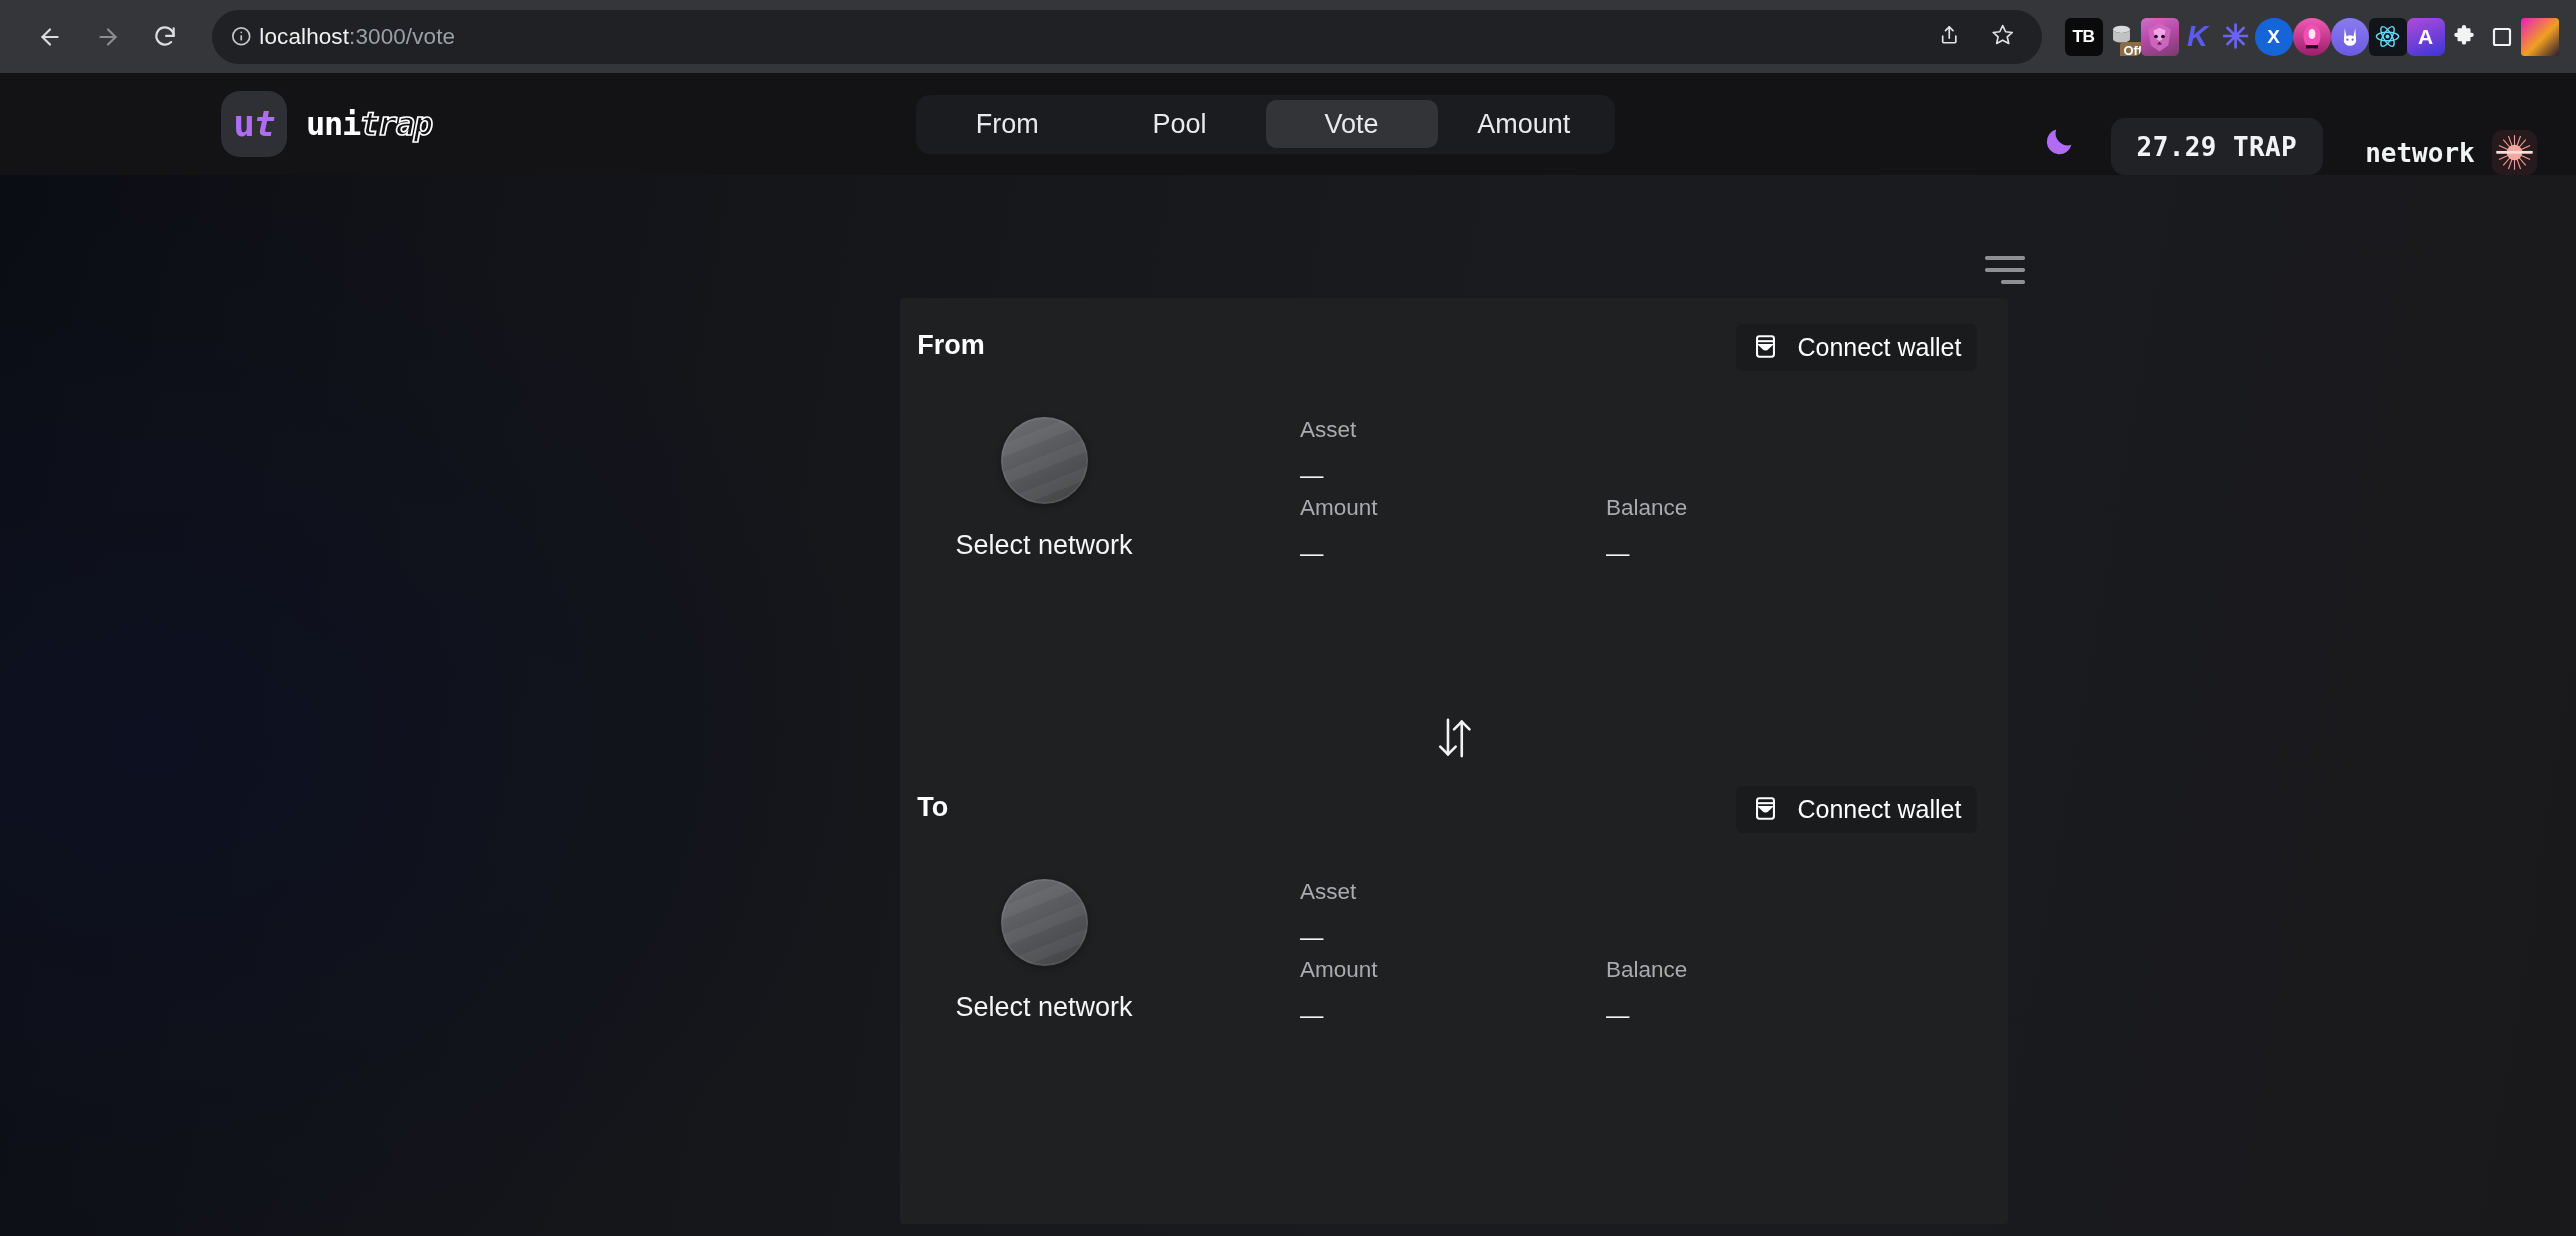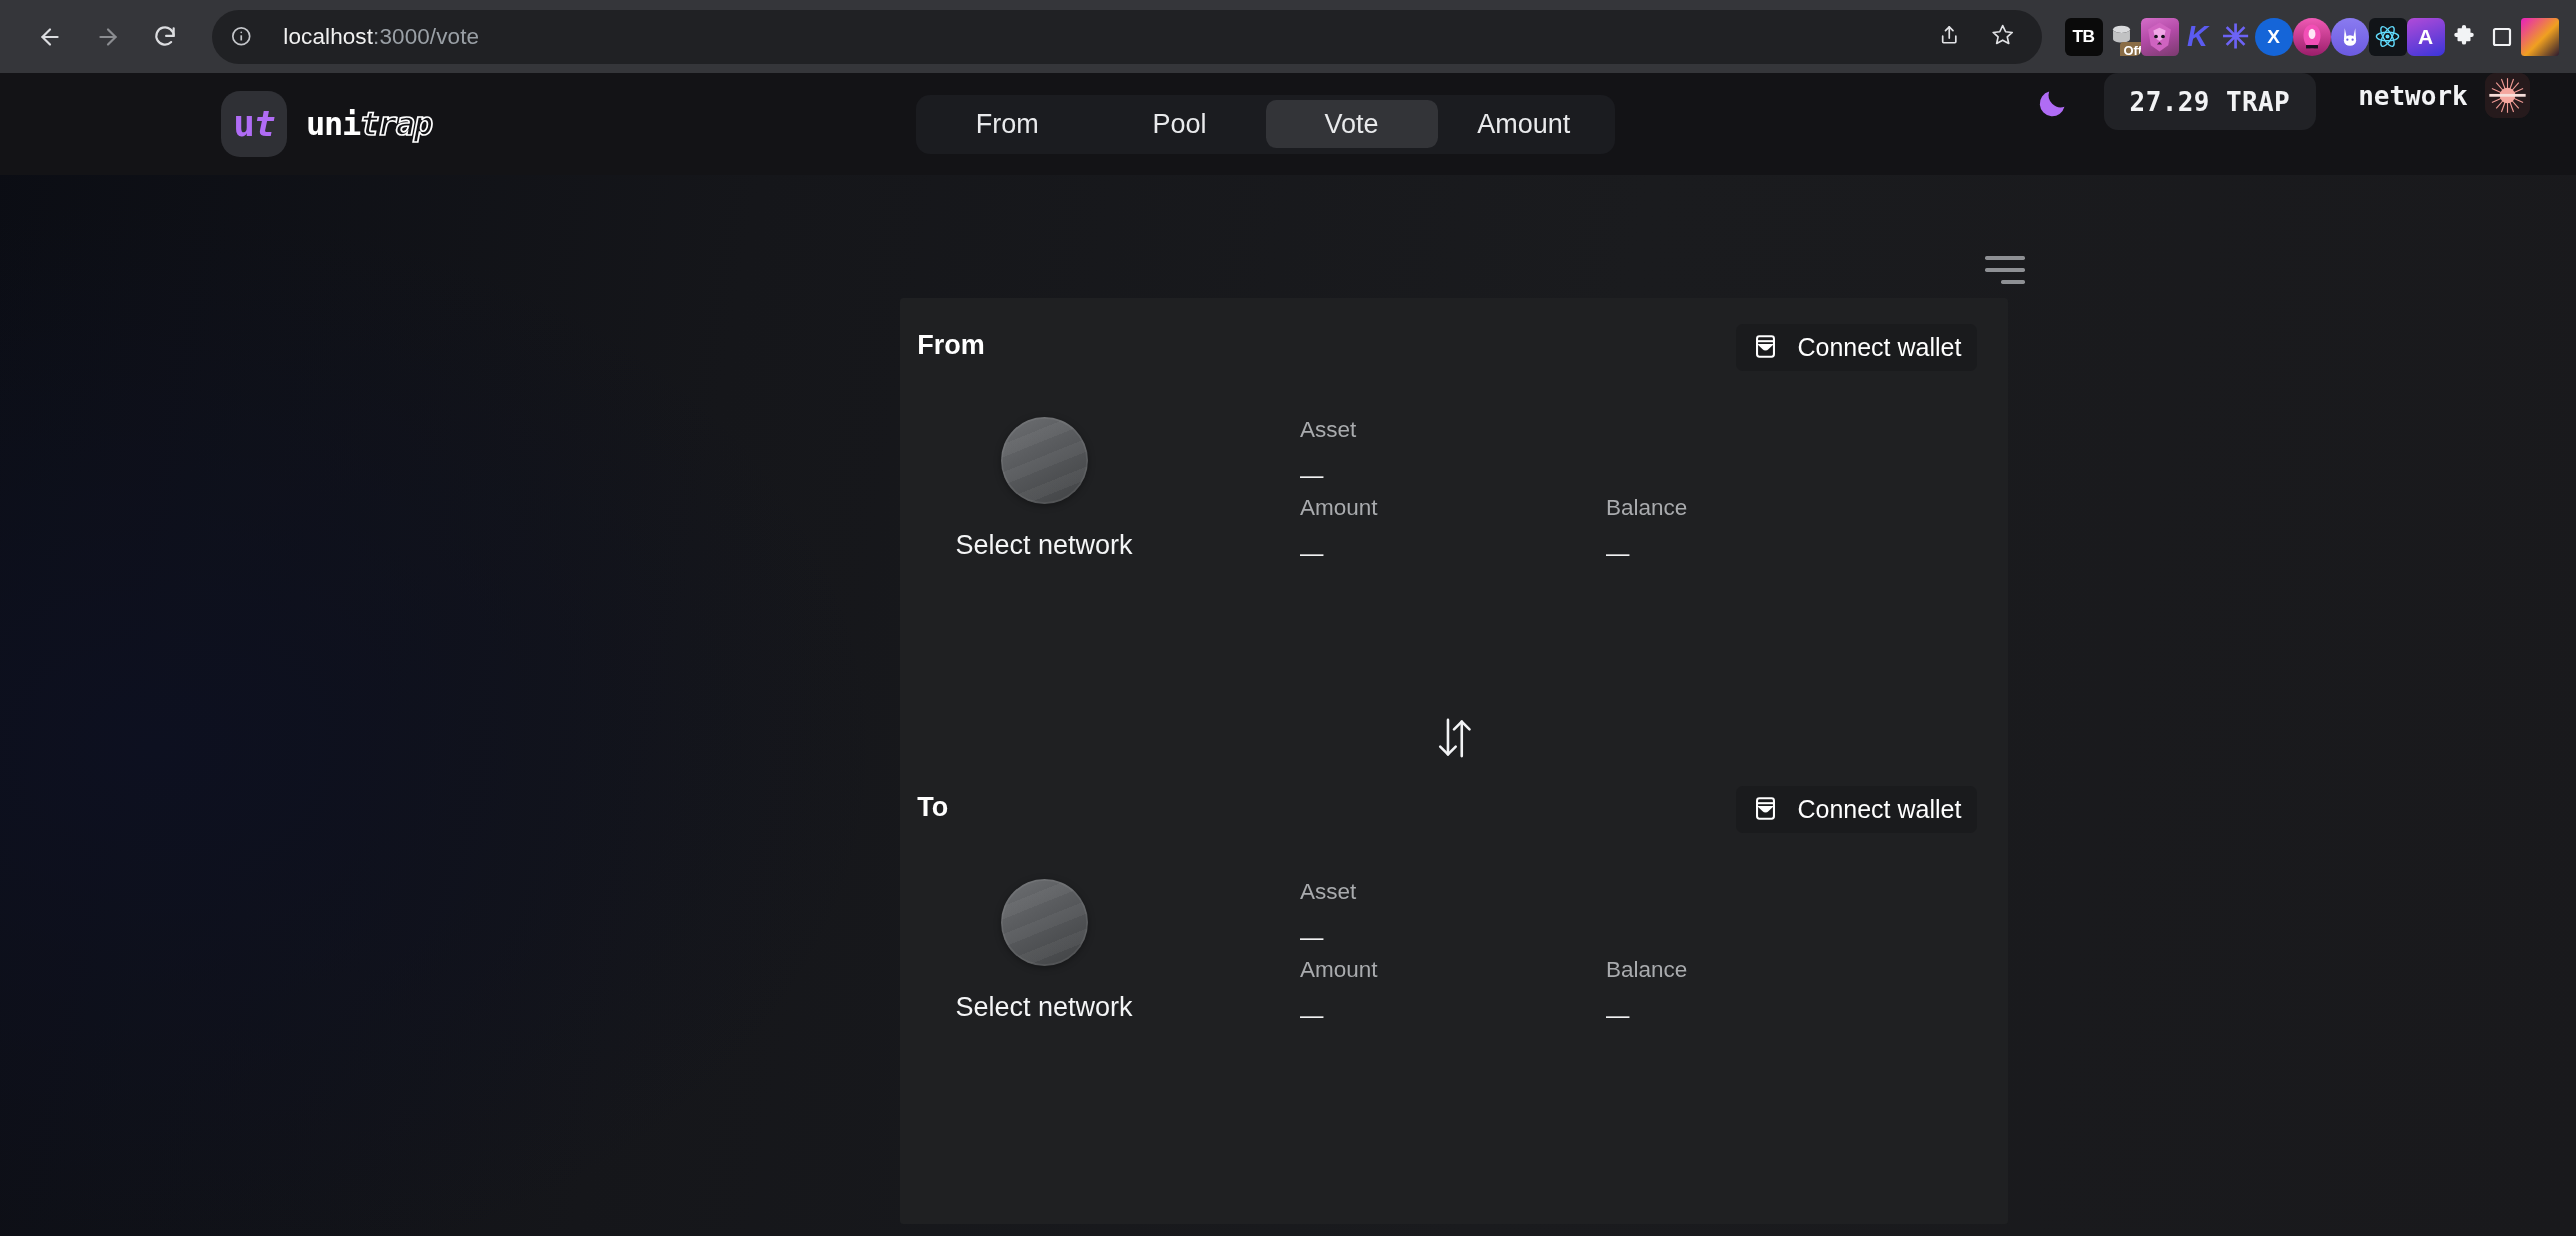--- a/index.html
+++ b/index.html
@@ -39,21 +39,21 @@
 
   .urlbar {
     margin-left: 21px;
     height: 54px;
     flex: 1;
     background: #202124;
     border-radius: 28px;
     display: flex;
     align-items: center;
     padding: 0 15.6px;
-    gap: 28px;
+    gap: 4px;
     min-width: 0;
   }
   .info-icon {
     width: 28px; height: 28px;
     display: flex; align-items: center; justify-content: center;
     color: #c4c6ca;
     flex: none;
   }
   .url-text {
     font-size: 22.5px;
@@ -190,23 +190,23 @@
     color: #e9eaec;
     cursor: pointer;
     background: transparent;
     border: none;
     font-family: "Liberation Sans", sans-serif;
   }
   .tab.active { background: #333438; }
 
   .header-right {
     position: absolute;
-    right: 15px;
-    display: flex;
-    align-items: flex-start;
+    right: 8px;
+    display: flex;
+    align-items: flex-end;
     gap: 0;
     height: 102px;
   }
   .theme-toggle {
     width: 64px; height: 64px;
     display: flex; align-items: center; justify-content: center;
     cursor: pointer;
     margin-right: 19px;
   }
   .balance-pill {

